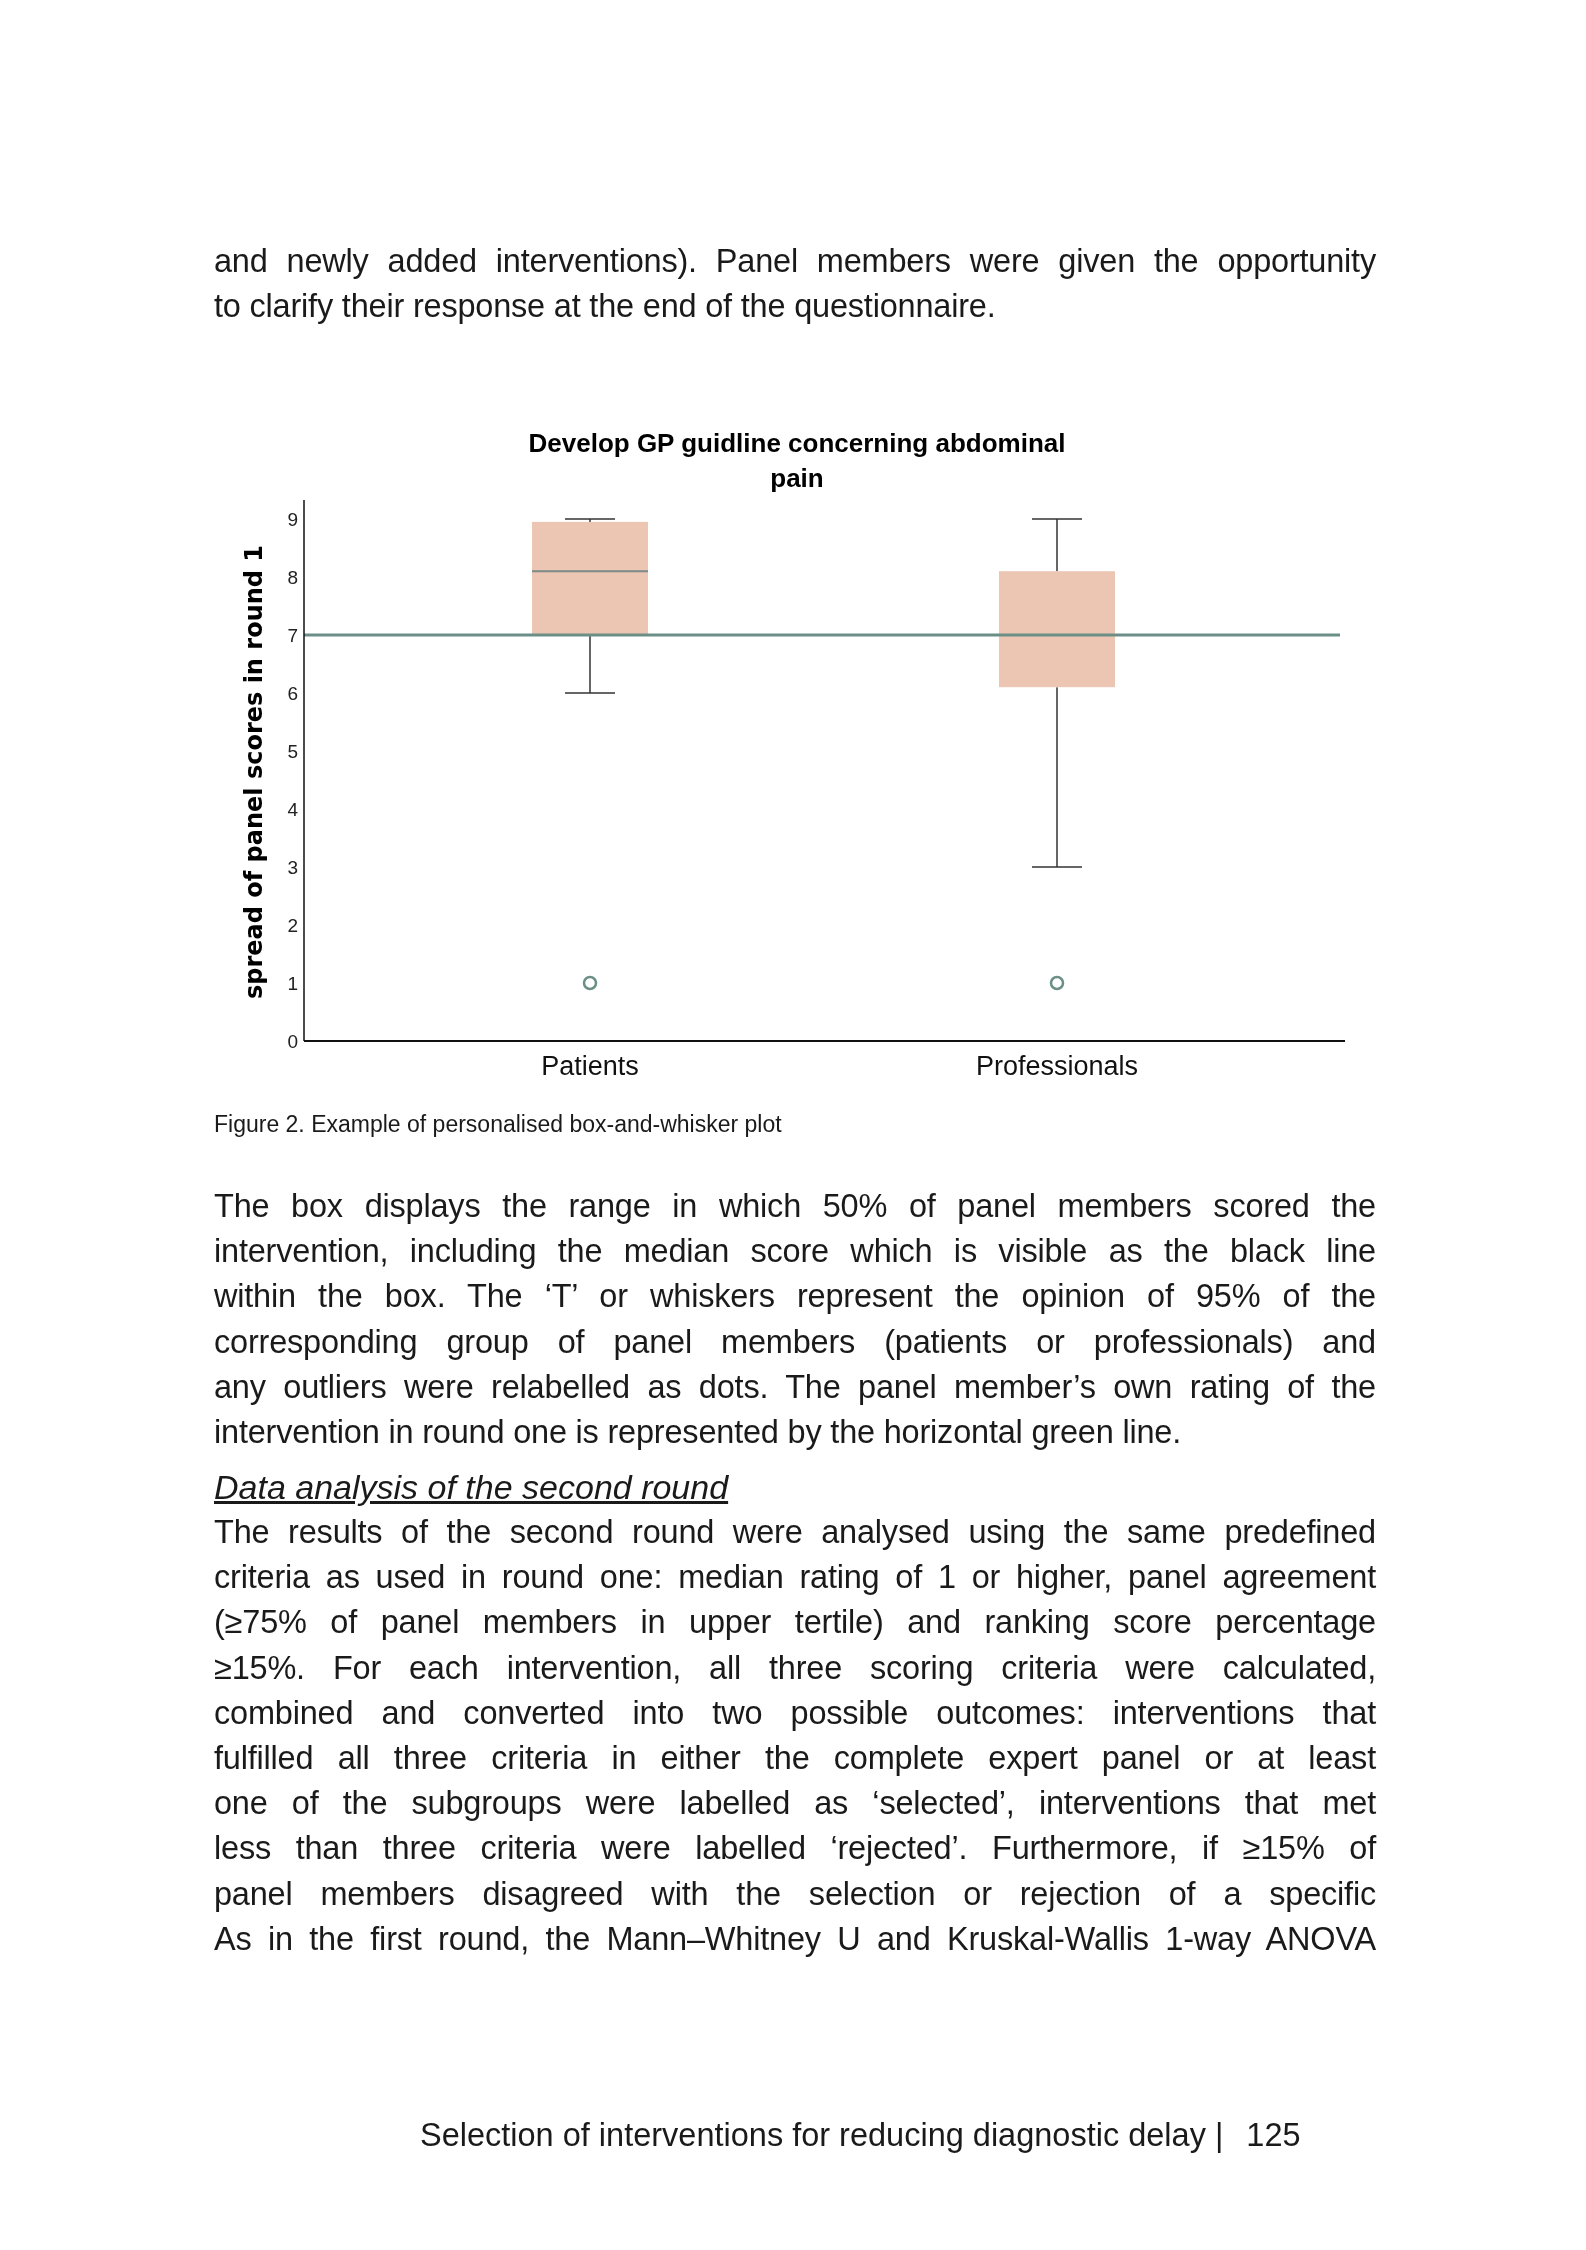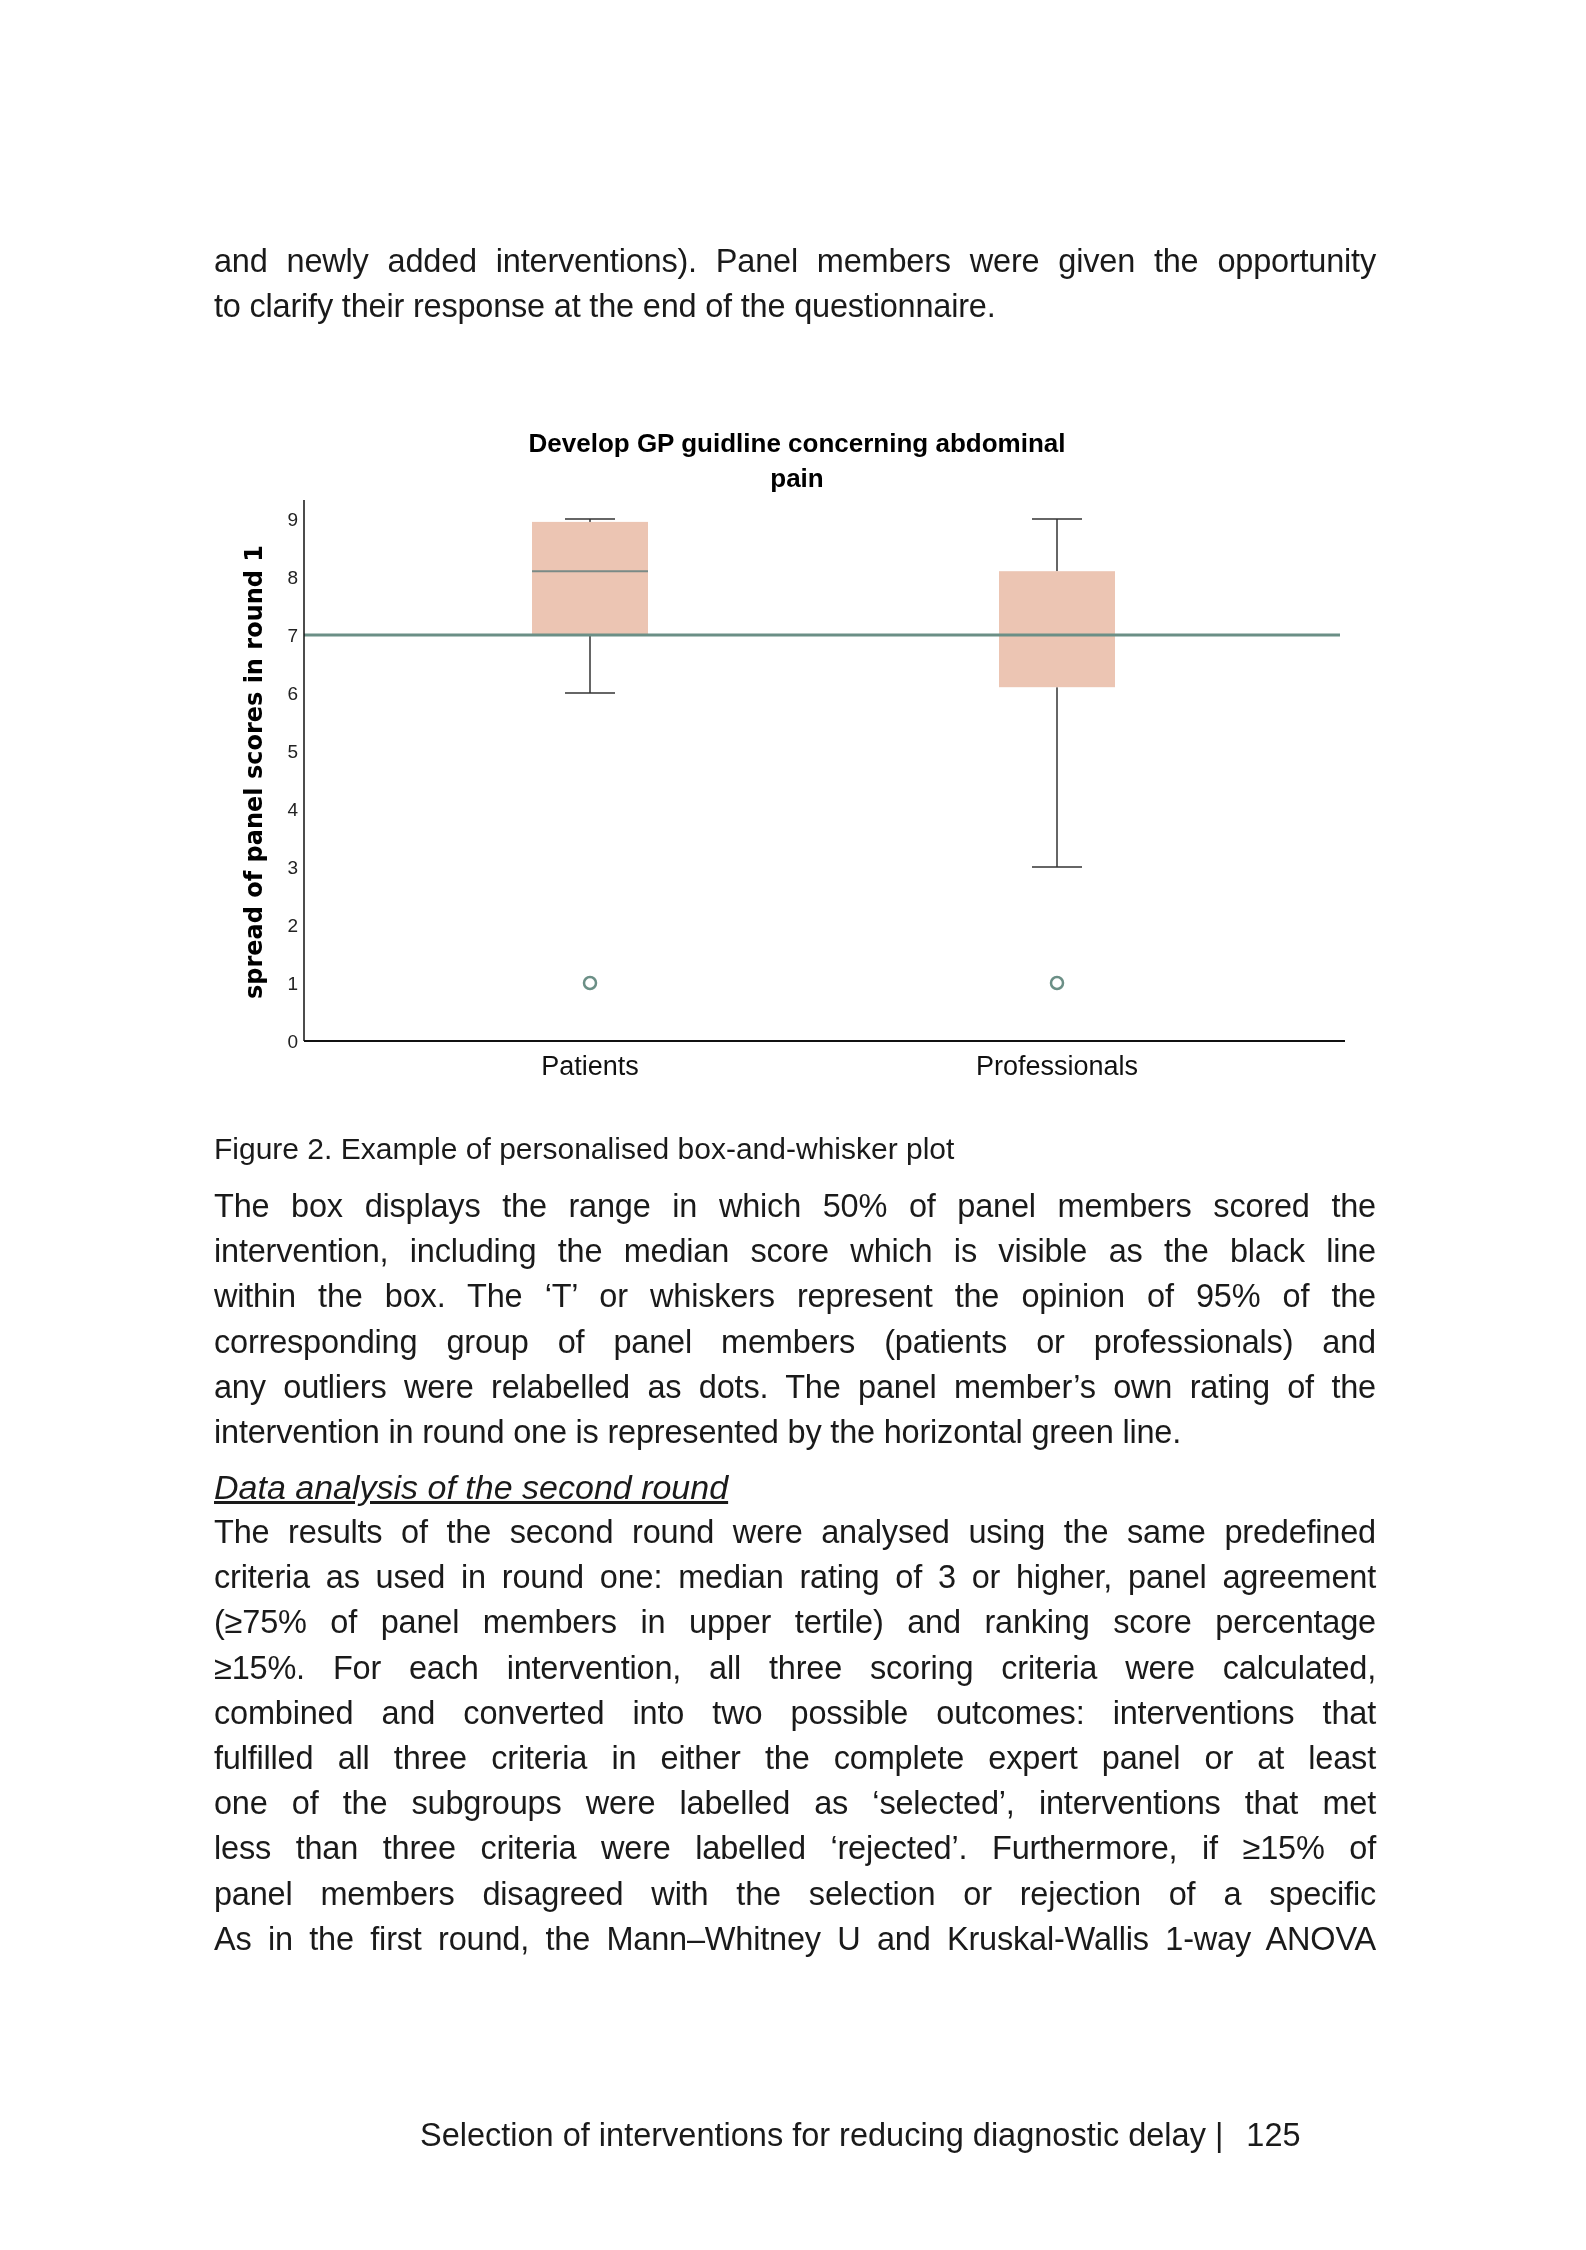--- a/index.html
+++ b/index.html
@@ -3,21 +3,21 @@
 <meta charset="utf-8">
 <style>
   html, body { margin: 0; padding: 0; background: #ffffff; }
   body { width: 1586px; height: 2250px; position: relative; overflow: hidden;
          font-family: "Liberation Sans", sans-serif; color: #1a1a1a; }
   .para { position: absolute; left: 214px; width: 1162px; font-size: 32.5px;
           line-height: 45.2px; text-align: justify; letter-spacing: -0.2px; }
   .para .ln { display: block; text-align: justify; text-align-last: justify; white-space: nowrap; }
   .para .ln.last { text-align-last: left; }
   #intro { top: 239px; }
-  #caption-title { position: absolute; left: 214px; top: 1102px; font-size: 30px; line-height: 45px; margin-top: 24px; }
+  #caption-title { position: absolute; left: 214px; top: 1102px; font-size: 23px; line-height: 45px; }
   #caption-body { top: 1148px; margin-top: 36px; }
   #section-heading { position: absolute; left: 214px; top: 1465px; font-size: 34px; font-style: italic; line-height: 45px; text-decoration: underline; }
   #section-body { top: 1510px; }
   #footer { position: absolute; left: 420px; top: 2113px; font-size: 32.5px; line-height: 45px; }
   #footer .page { margin-left: 23px; }
   #chart { position: absolute; left: 0; top: 0; width: 1586px; height: 1100px; }
   .chart-title { font-family: "Liberation Sans", sans-serif; font-weight: bold; font-size: 26px; fill: #000; }
   .tick-label { font-family: "Liberation Sans", sans-serif; font-size: 19px; fill: #222; }
   .cat-label { font-family: "Liberation Sans", sans-serif; font-size: 27px; fill: #111; }
   .ylabel { font-family: "DejaVu Sans", sans-serif; font-weight: bold; font-size: 24px; fill: #000; }
@@ -81,21 +81,21 @@
   <span class="ln">intervention, including the median score which is visible as the black line</span>
   <span class="ln">within the box. The ‘T’ or whiskers represent the opinion of 95% of the</span>
   <span class="ln">corresponding group of panel members (patients or professionals) and</span>
   <span class="ln">any outliers were relabelled as dots. The panel member’s own rating of the</span>
   <span class="ln last">intervention in round one is represented by the horizontal green line.</span>
 </div>
 
 <div id="section-heading">Data analysis of the second round</div>
 <div id="section-body" class="para">
   <span class="ln">The results of the second round were analysed using the same predefined</span>
-  <span class="ln">criteria as used in round one: median rating of 3 or higher, panel agreement</span>
+  <span class="ln">criteria as used in round one: median rating of 1 or higher, panel agreement</span>
   <span class="ln">(≥75% of panel members in upper tertile) and ranking score percentage</span>
   <span class="ln">≥15%. For each intervention, all three scoring criteria were calculated,</span>
   <span class="ln">combined and converted into two possible outcomes: interventions that</span>
   <span class="ln">fulfilled all three criteria in either the complete expert panel or at least</span>
   <span class="ln">one of the subgroups were labelled as ‘selected’, interventions that met</span>
   <span class="ln">less than three criteria were labelled ‘rejected’. Furthermore, if ≥15% of</span>
   <span class="ln">panel members disagreed with the selection or rejection of a specific</span>
   <span class="ln">As in the first round, the Mann–Whitney U and Kruskal-Wallis 1-way ANOVA</span>
 </div>
 

